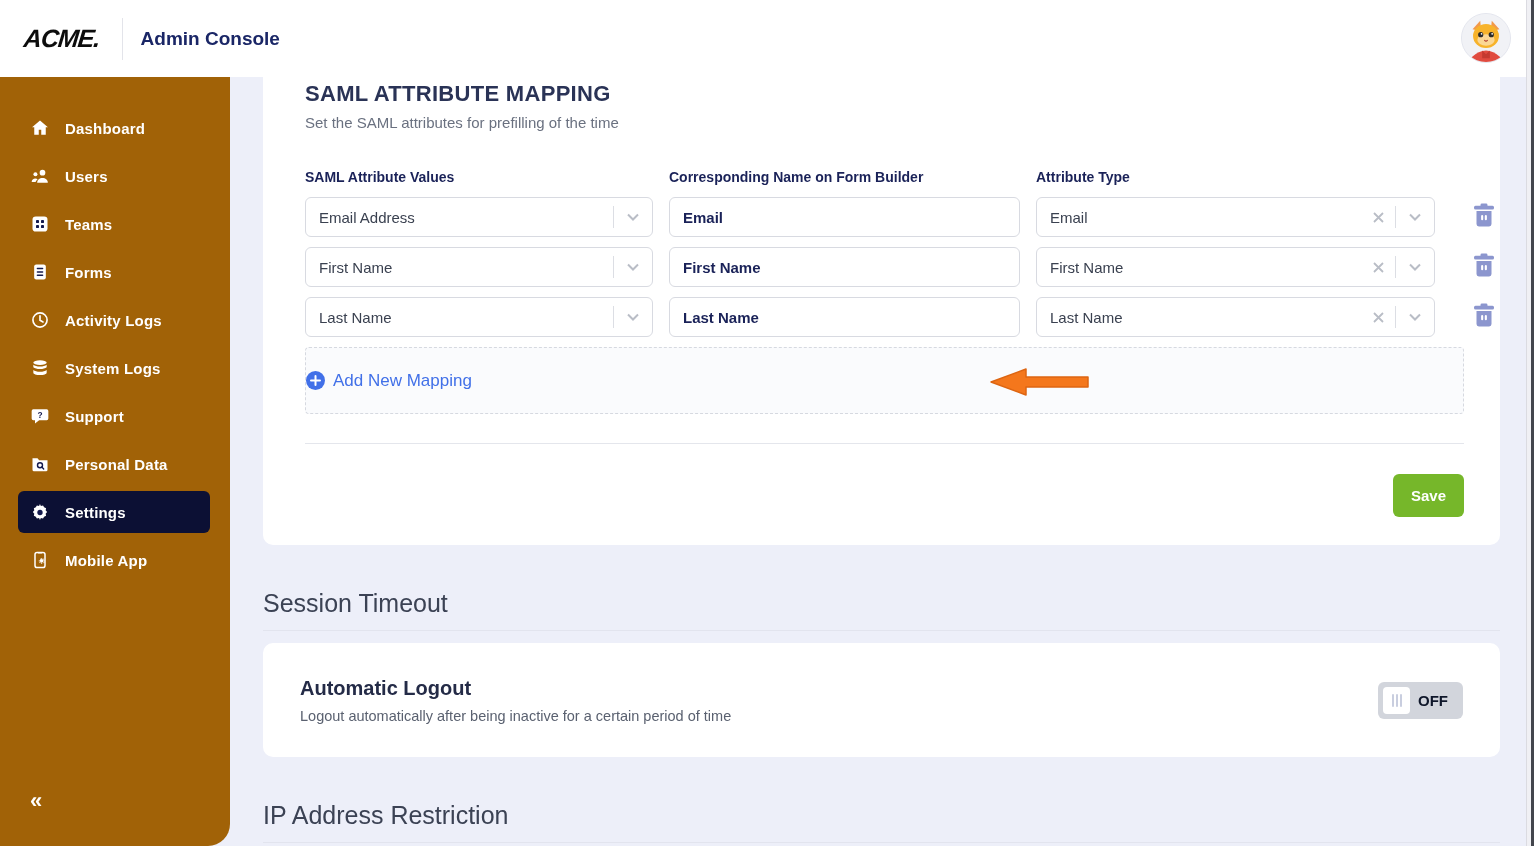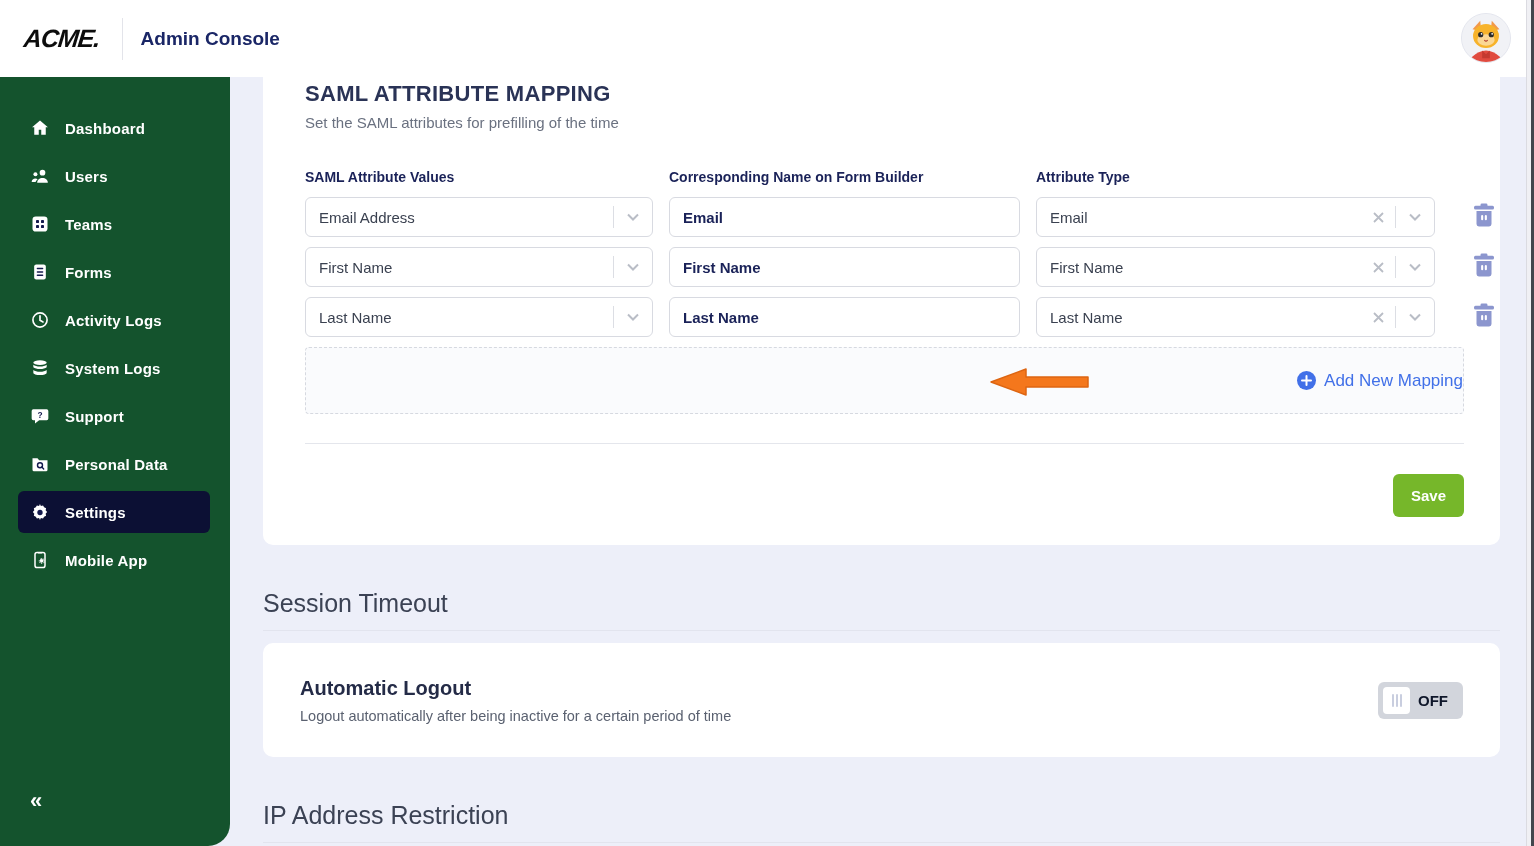--- a/index.html
+++ b/index.html
@@ -11,21 +11,21 @@
     background:#ffffff; z-index:5; display:flex; align-items:center; }
   .logo { font-style:italic; font-weight:900; font-size:25px; color:#0d0d0d;
     letter-spacing:-1px; margin-left:24px; transform:skewX(-6deg); }
   .header-divider { width:1px; height:42px; background:#E3E4EA; margin-left:22px; }
   .header-title { margin-left:18px; font-size:19px; font-weight:700; color:#1A2666; }
   .avatar { position:absolute; right:23px; top:13px; width:50px; height:50px;
     border-radius:50%; background:#F0F1F6; border:1px solid #E4E6EE; overflow:hidden; }
 
   
   .sidebar { position:absolute; top:77px; left:0; width:230px; height:769px;
-    background:#14532d; border-bottom-right-radius:22px; z-index:4; }
+    background:#a16207; border-bottom-right-radius:22px; z-index:4; }
   .nav { padding-top:24px; }
   .nav-item { display:flex; align-items:center; height:42px; margin:6px 20px 6px 18px;
     padding-left:12px; border-radius:6px; color:#ffffff; cursor:pointer; }
   .nav-item.active { background:#0C1034; }
   .nav-item .nv-icon { width:20px; height:20px; margin-right:15px; flex:0 0 20px; }
   .nav-item .nv-label { font-size:15px; font-weight:700; letter-spacing:.2px; }
   .collapse-btn { position:absolute; left:30px; bottom:32px; color:#ffffff;
     font-size:22px; font-weight:700; cursor:pointer; letter-spacing:-2px; }
 
   
@@ -47,21 +47,21 @@
     background:#fff; display:flex; align-items:center; padding:0 0 0 13px; }
   .select-value { flex:1; font-size:15px; color:#3A4150; }
   .input-value { flex:1; font-size:15px; font-weight:700; color:#1A2258;
     border:none; outline:none; background:transparent; font-family:inherit; padding:0; }
   .sel-divider { width:1px; height:22px; background:#DCDEE4; }
   .sel-chevron { width:38px; display:flex; justify-content:center; align-items:center; cursor:pointer; }
   .sel-clear { width:34px; display:flex; justify-content:center; align-items:center; cursor:pointer; }
   .trash-btn { width:22px; height:24px; margin-left:22px; cursor:pointer; }
 
   .add-box { margin-top:10px; height:67px; border:1px dashed #D6D9E0; border-radius:4px;
-    background:#FAFBFD; position:relative; display:flex; align-items:center; justify-content:flex-end; }
+    background:#FAFBFD; position:relative; display:flex; align-items:center; justify-content:flex-start; }
   .add-link { display:flex; align-items:center; gap:8px; color:#4170E8; font-size:17px;
     font-weight:500; cursor:pointer; }
   .annot-arrow { position:absolute; left:calc(50% + 105px); top:20px; }
 
   .rule { margin-top:29px; height:1px; background:#E4E6EC; }
   .save-row { margin-top:30px; display:flex; justify-content:flex-end; }
   .save-btn { width:71px; height:43px; background:#76B72A; border:none; border-radius:6px;
     color:#ffffff; font-size:15px; font-weight:700; font-family:inherit; cursor:pointer; }
 
   .section-heading { margin:44px 0 0 33px; width:1237px; font-size:25px; font-weight:400;

